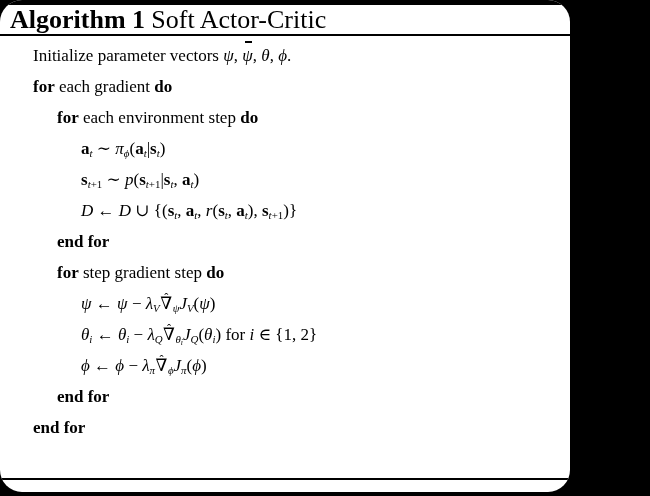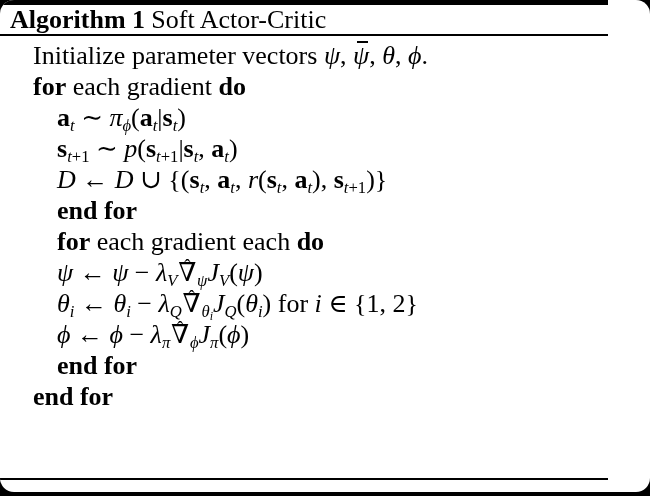--- a/index.html
+++ b/index.html
@@ -4,24 +4,24 @@
 <style>
   html, body {
     margin: 0;
     padding: 0;
     width: 650px;
     height: 496px;
     background: #000000;
   }
   .page {
     position: relative;
-    width: 650px;
+    width: 570px;
     height: 492px;
     background: #ffffff;
-    border-radius: 14px;
+    border-radius: 22px;
     overflow: hidden;
     color: #000000;
     font-family: "Liberation Serif", "DejaVu Serif", serif;
   }
   .rule {
     background: #000000;
     width: 608px;
   }
   .rule-top { position: absolute; top: 0; left: 0; height: 5px; }
   .rule-mid { position: absolute; top: 34px; left: 0; height: 2px; }
@@ -37,30 +37,30 @@
     white-space: nowrap;
   }
   .title-bold { font-weight: 700; }
   .title-rest { margin-left: 0.24em; }
 
   .algo-body {
     position: absolute;
     top: 40px;
     left: 0;
     right: 0;
-    font-size: 26px;
+    font-size: 17px;
   }
   .algo-line {
     height: 31px;
     line-height: 31px;
     white-space: nowrap;
   }
   .ind-0 { padding-left: 33px; }
   .ind-1 { padding-left: 57px; }
-  .ind-2 { padding-left: 57px; }
+  .ind-2 { padding-left: 81px; }
 
   
   .seg-r  { }
   .seg-b  { font-weight: 700; }
   .seg-i  { font-style: italic; }
   .seg-mb { font-weight: 700; }
   .seg-cal { font-style: italic; }
   .seg-sub  { font-style: italic; font-size: 64%; vertical-align: -0.30em; }
   .seg-subn { font-size: 64%; vertical-align: -0.30em; }
   .seg-ssub { font-style: italic; font-size: 46%; vertical-align: -0.70em; }
@@ -91,25 +91,26 @@
 
   <div class="algo-title">
     <span class="title-bold">Algorithm 1</span><span class="title-rest">Soft Actor-Critic</span>
   </div>
 
   <div class="rule rule-mid" style="background: rgb(0, 0, 0);"></div>
 
   <div class="algo-body">
       <div class="algo-line ind-0"><span class="seg-r">Initialize parameter vectors </span><span class="seg-i">ψ</span><span class="seg-r">, </span><span class="seg-bar">ψ</span><span class="seg-r">, </span><span class="seg-i">θ</span><span class="seg-r">, </span><span class="seg-i">ϕ</span><span class="seg-r">.</span></div>
       <div class="algo-line ind-0"><span class="seg-b">for</span><span class="seg-r"> each gradient </span><span class="seg-b">do</span></div>
+      <div class="algo-line ind-1"><span class="seg-b">for</span><span class="seg-r"> each environment step </span><span class="seg-b">do</span></div>
       <div class="algo-line ind-2"><span class="seg-mb">a</span><span class="seg-sub">t</span><span class="seg-r"> ∼ </span><span class="seg-i">π</span><span class="seg-sub">ϕ</span><span class="seg-r">(</span><span class="seg-mb">a</span><span class="seg-sub">t</span><span class="seg-r">|</span><span class="seg-mb">s</span><span class="seg-sub">t</span><span class="seg-r">)</span></div>
       <div class="algo-line ind-2"><span class="seg-mb">s</span><span class="seg-sub">t</span><span class="seg-subn">+1</span><span class="seg-r"> ∼ </span><span class="seg-i">p</span><span class="seg-r">(</span><span class="seg-mb">s</span><span class="seg-sub">t</span><span class="seg-subn">+1</span><span class="seg-r">|</span><span class="seg-mb">s</span><span class="seg-sub">t</span><span class="seg-r">, </span><span class="seg-mb">a</span><span class="seg-sub">t</span><span class="seg-r">)</span></div>
       <div class="algo-line ind-2"><span class="seg-cal">D</span><span class="seg-r"> ← </span><span class="seg-cal">D</span><span class="seg-r"> ∪ {(</span><span class="seg-mb">s</span><span class="seg-sub">t</span><span class="seg-r">, </span><span class="seg-mb">a</span><span class="seg-sub">t</span><span class="seg-r">, </span><span class="seg-i">r</span><span class="seg-r">(</span><span class="seg-mb">s</span><span class="seg-sub">t</span><span class="seg-r">, </span><span class="seg-mb">a</span><span class="seg-sub">t</span><span class="seg-r">), </span><span class="seg-mb">s</span><span class="seg-sub">t</span><span class="seg-subn">+1</span><span class="seg-r">)}</span></div>
       <div class="algo-line ind-1"><span class="seg-b">end for</span></div>
-      <div class="algo-line ind-1"><span class="seg-b">for</span><span class="seg-r"> each gradient each </span><span class="seg-b">do</span></div>
+      <div class="algo-line ind-1"><span class="seg-b">for</span><span class="seg-r"> step gradient step </span><span class="seg-b">do</span></div>
       <div class="algo-line ind-2"><span class="seg-i">ψ</span><span class="seg-r"> ← </span><span class="seg-i">ψ</span><span class="seg-r"> − </span><span class="seg-i">λ</span><span class="seg-sub">V</span><span class="seg-hat">∇</span><span class="seg-sub">ψ</span><span class="seg-i">J</span><span class="seg-sub">V</span><span class="seg-r">(</span><span class="seg-i">ψ</span><span class="seg-r">)</span></div>
       <div class="algo-line ind-2"><span class="seg-i">θ</span><span class="seg-sub">i</span><span class="seg-r"> ← </span><span class="seg-i">θ</span><span class="seg-sub">i</span><span class="seg-r"> − </span><span class="seg-i">λ</span><span class="seg-sub">Q</span><span class="seg-hat">∇</span><span class="seg-sub">θ</span><span class="seg-ssub">i</span><span class="seg-i">J</span><span class="seg-sub">Q</span><span class="seg-r">(</span><span class="seg-i">θ</span><span class="seg-sub">i</span><span class="seg-r">)</span><span class="seg-r"> for </span><span class="seg-i">i</span><span class="seg-r"> ∈ {1, 2}</span></div>
       <div class="algo-line ind-2"><span class="seg-i">ϕ</span><span class="seg-r"> ← </span><span class="seg-i">ϕ</span><span class="seg-r"> − </span><span class="seg-i">λ</span><span class="seg-sub">π</span><span class="seg-hat">∇</span><span class="seg-sub">ϕ</span><span class="seg-i">J</span><span class="seg-sub">π</span><span class="seg-r">(</span><span class="seg-i">ϕ</span><span class="seg-r">)</span></div>
       <div class="algo-line ind-1"><span class="seg-b">end for</span></div>
       <div class="algo-line ind-0"><span class="seg-b">end for</span></div>
     </div>
 
   <div class="rule rule-bottom" style="background: rgb(0, 0, 0);"></div>
 </div>
 

